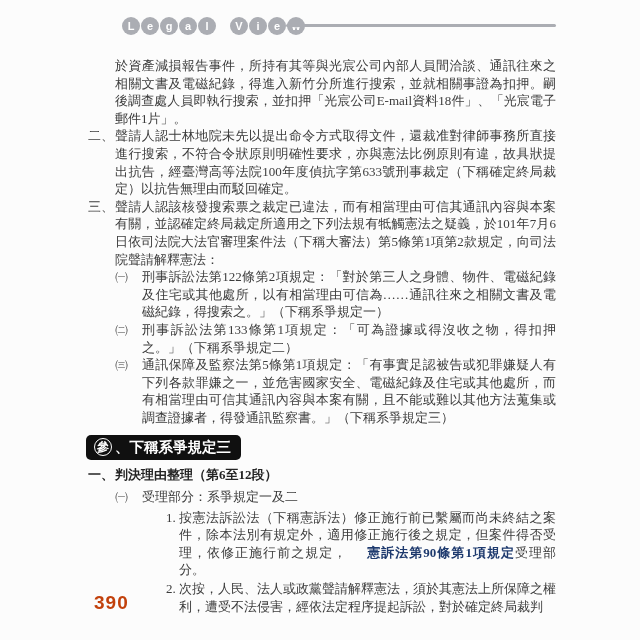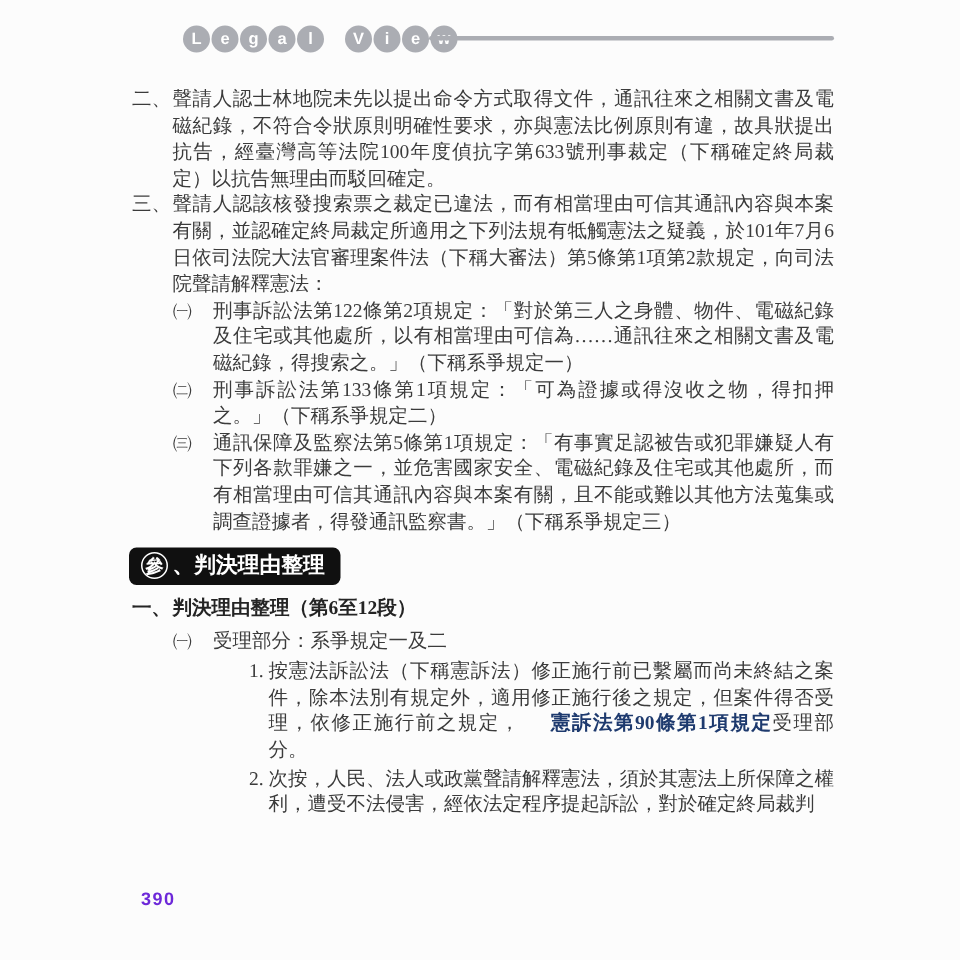--- a/index.html
+++ b/index.html
@@ -38,22 +38,22 @@
   }
   .circ{
     width:16px;height:16px;border:1px solid #ffffff;border-radius:50%;
     display:inline-flex;align-items:center;justify-content:center;font-size:12px;flex:0 0 16px;
   }
   .heading{margin-top:0;margin-bottom:4px;}
   .subrow{margin-bottom:3px;}
   .point{margin-bottom:1px;}
   
   .pagenum{
-    position:absolute;left:94px;top:592px;color:#6d28d9;letter-spacing:1px;
-    font-family:"Liberation Sans",sans-serif;font-weight:bold;font-size:12px;
+    position:absolute;left:94px;top:592px;color:#c2410c;letter-spacing:1px;
+    font-family:"Liberation Sans",sans-serif;font-weight:bold;font-size:19px;
   }
 </style>
 </head>
 <body>
 
 <div class="page">
 
   <div class="logo">
     <span class="bubble">L</span>
     <span class="bubble">e</span>
@@ -62,24 +62,28 @@
     <span class="bubble">l</span>
     <span class="bubble word-gap">V</span>
     <span class="bubble">i</span>
     <span class="bubble">e</span>
     <span class="bubble">w</span>
   </div>
   <div class="rule"></div>
 
   <div class="content">
 
+    <div class="row">
+      <span class="mk"></span>
+      <span class="tx">於資產減損報告事件，所持有其等與光宸公司內部人員間洽談、通訊往來之相關文書及電磁紀錄，得進入新竹分所進行搜索，並就相關事證為扣押。嗣後調查處人員即執行搜索，並扣押「光宸公司E-mail資料18件」、「光宸電子郵件1片」。</span>
+    </div>
 
     <div class="row">
       <span class="mk">二、</span>
-      <span class="tx">聲請人認士林地院未先以提出命令方式取得文件，通訊往來之相關文書及電磁紀錄，不符合令狀原則明確性要求，亦與憲法比例原則有違，故具狀提出抗告，經臺灣高等法院100年度偵抗字第633號刑事裁定（下稱確定終局裁定）以抗告無理由而駁回確定。</span>
+      <span class="tx">聲請人認士林地院未先以提出命令方式取得文件，還裁准對律師事務所直接進行搜索，不符合令狀原則明確性要求，亦與憲法比例原則有違，故具狀提出抗告，經臺灣高等法院100年度偵抗字第633號刑事裁定（下稱確定終局裁定）以抗告無理由而駁回確定。</span>
     </div>
 
     <div class="row">
       <span class="mk">三、</span>
       <span class="tx">聲請人認該核發搜索票之裁定已違法，而有相當理由可信其通訊內容與本案有關，並認確定終局裁定所適用之下列法規有牴觸憲法之疑義，於101年7月6日依司法院大法官審理案件法（下稱大審法）第5條第1項第2款規定，向司法院聲請解釋憲法：</span>
     </div>
 
     <div class="row l2">
       <span class="mk">㈠</span>
       <span class="tx">刑事訴訟法第122條第2項規定：「對於第三人之身體、物件、電磁紀錄及住宅或其他處所，以有相當理由可信為……通訊往來之相關文書及電磁紀錄，得搜索之。」（下稱系爭規定一）</span>
@@ -91,21 +95,21 @@
     </div>
 
     <div class="row l2">
       <span class="mk">㈢</span>
       <span class="tx">通訊保障及監察法第5條第1項規定：「有事實足認被告或犯罪嫌疑人有下列各款罪嫌之一，並危害國家安全、電磁紀錄及住宅或其他處所，而有相當理由可信其通訊內容與本案有關，且不能或難以其他方法蒐集或調查證據者，得發通訊監察書。」（下稱系爭規定三）</span>
     </div>
 
     <div class="badge-row">
       <span class="badge">
         <span class="circ">參</span>
-        <span>、判決理由整理</span>
+        <span>、下稱系爭規定三</span>
       </span>
     </div>
 
     <div class="row bold heading">
       <span class="mk">一、</span>
       <span class="tx">判決理由整理（第6至12段）</span>
     </div>
 
     <div class="row l2 subrow">
       <span class="mk">㈠</span>

